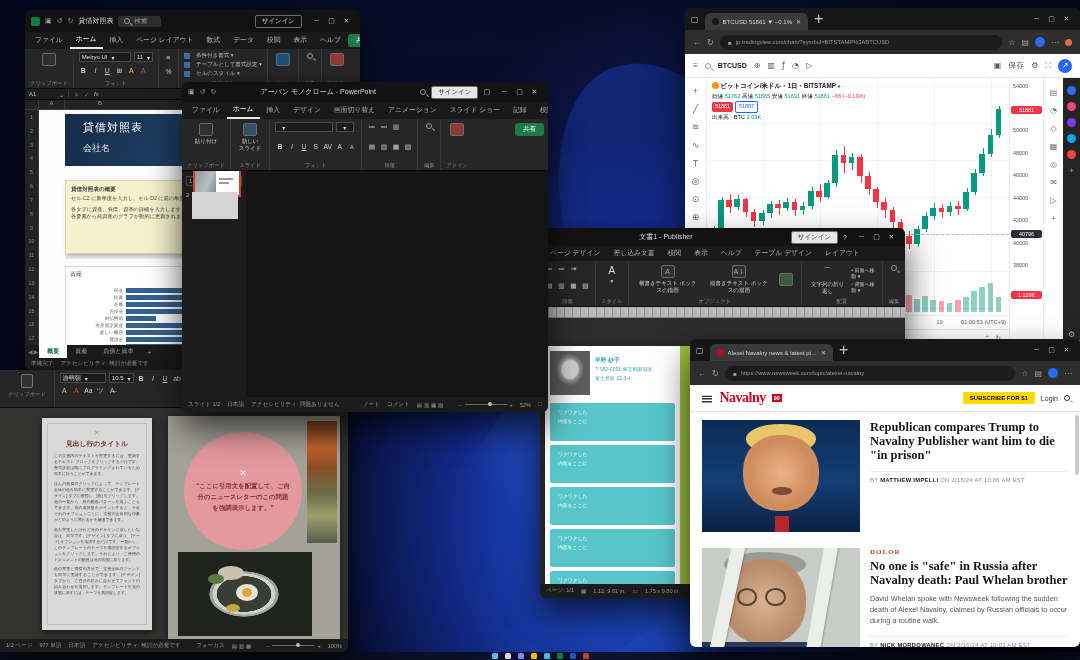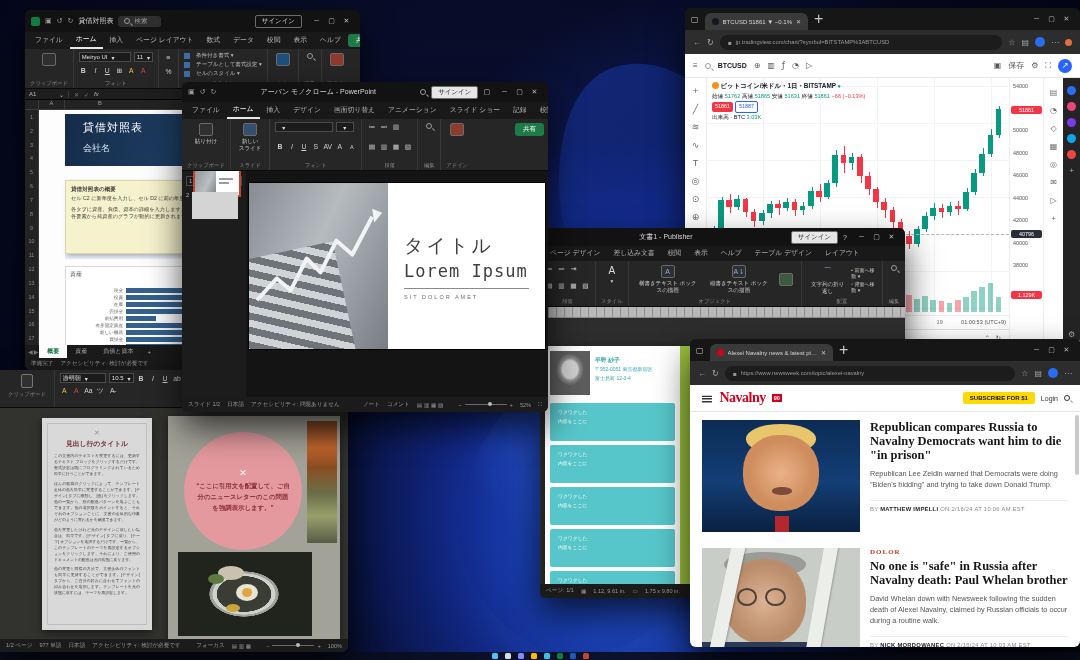--- a/index.html
+++ b/index.html
@@ -1020,37 +1020,20 @@
                 <i style="width:80%"></i>
                 <i style="width:60%"></i>
               </span>
             </span>
         </div>
         <div class="thumb">
           <span>2</span>
           <span class="tbx gray"></span>
         </div>
       </div>
-      <div class="canvas">
-        <div id="pp-slide">
-          <div id="pp-photo">
-            <div class="steps"></div>
-            <svg viewBox="0 0 140 166">
-              <polyline points="8,118 28,96 42,108 58,76 72,90 88,58 104,72 124,34" fill="none" stroke="#f2f3f4" stroke-width="4" stroke-linejoin="round"></polyline>
-              <polygon points="124,26 134,30 126,40" fill="#f2f3f4"></polygon>
-            </svg>
-          </div>
-          <div id="pp-text">
-            <div class="t1">タイトル</div>
-            <div class="t2">Lorem Ipsum</div>
-            <div class="rule"></div>
-            <div class="t3">SIT DOLOR AMET</div>
-          </div>
-        </div>
-      </div>
     </div>
     <div class="sbar" style="height:15px">
       <span>スライド 1/2</span>
       <span>日本語</span>
       <span>アクセシビリティ: 問題ありません</span>
       <span class="grow"></span>
       <span>ノート</span>
       <span>コメント</span>
       <span class="dj">▤ ▥ ▦ ▧</span>
       <span class="zoomer">
@@ -1103,22 +1086,21 @@
         <span class="mag" style="border-color:#333"></span>
       </div>
       <div class="art">
         <div class="aimg" id="img-trump">
           <div class="hair"></div>
             <div class="face"></div>
             <div class="mouth"></div>
             <div class="tie"></div>
         </div>
         <div class="acol">
-          <div class="hl">Republican compares Russia to Navalny Democrats want him to die "in prison"</div>
-          <div class="sum">Republican Lee Zeldin warned that Democrats were doing "Biden's bidding" and trying to take down Donald Trump.</div>
+          <div class="hl">Republican compares Trump to Navalny Publisher want him to die "in prison"</div>
           <div class="byl">
             <span>BY</span>
             <b>MATTHEW IMPELLI</b>
             <span>ON 2/16/24 AT 10:06 AM EST</span>
           </div>
         </div>
       </div>
       <div class="adiv"></div>
       <div class="art">
         <div class="aimg" id="img-whelan">
@@ -1126,21 +1108,21 @@
             <div class="face"></div>
           <div class="gl" style="left:22%"></div>
             <div class="gl" style="left:40%"></div>
           <div class="body"></div>
           <div class="bar" style="left:10%;transform:rotate(12deg)"></div>
           <div class="bar" style="left:70%;transform:rotate(10deg)"></div>
         </div>
         <div class="acol">
           <div class="cat">DOLOR</div>
           <div class="hl">No one is "safe" in Russia after Navalny death: Paul Whelan brother</div>
-          <div class="sum">David Whelan down with Newsweek following the sudden death of Alexei Navalny, claimed by Russian officials to occur during a routine walk.</div>
+          <div class="sum">David Whelan spoke with Newsweek following the sudden death of Alexei Navalny, claimed by Russian officials to occur during a routine walk.</div>
           <div class="byl">
             <span>BY</span>
             <b>NICK MORDOWANEC</b>
             <span>ON 2/16/24 AT 10:03 AM EST</span>
           </div>
         </div>
       </div>
       <div id="nw-scroll"></div>
     </div>
   </div>

